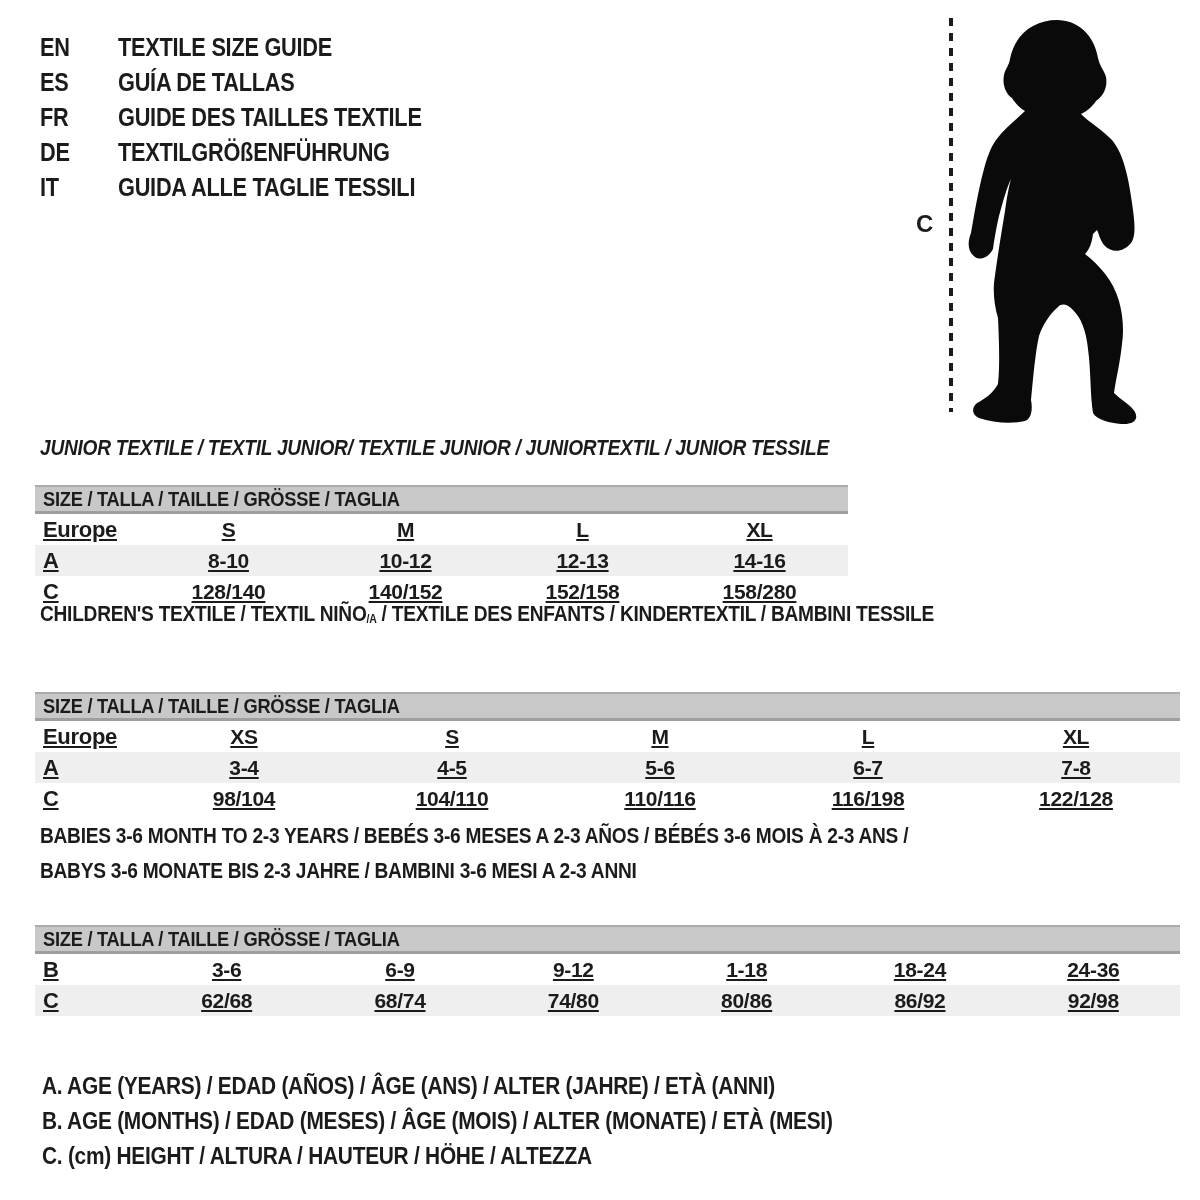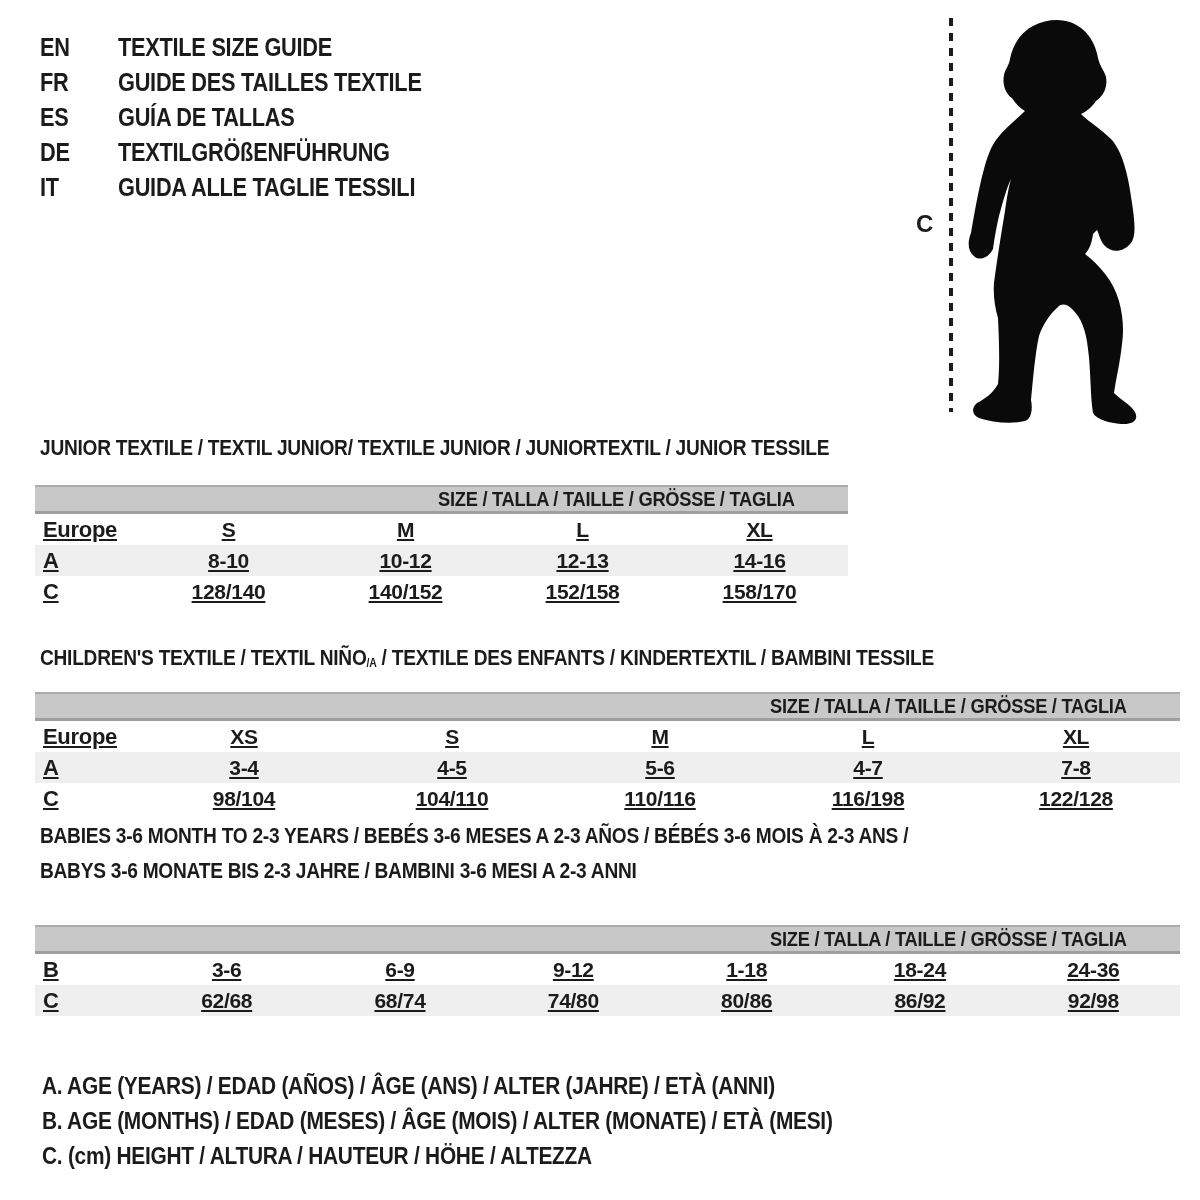--- a/index.html
+++ b/index.html
@@ -25,59 +25,59 @@
   .sec-title { font-size:22px; line-height:24px; white-space:nowrap; }
   .two-line { line-height:35px; }
   sub.subA { font-size:0.55em; vertical-align:baseline; position:relative; bottom:-2px; letter-spacing:-0.3px; }
 
   
   table.size-table { position:absolute; border-collapse:collapse; table-layout:fixed; }
   table.size-table th.bar {
     background:#c8c8c8;
     border-top:2px solid #ababab;
     border-bottom:3px solid #9f9f9f;
-    height:23px; text-align:right; padding:0 0 0 8px;
+    height:23px; text-align:left; padding:0 0 0 8px;
     font-size:21px; font-weight:bold;margin-top:36px;
   }
   table.size-table td {
     height:31px; padding:0; text-align:center;
     font-size:21px; letter-spacing:-0.3px;text-decoration:underline;
   }
   table.size-table td.lbl { text-align:left; padding-left:8px; font-size:22px; }
   table.size-table tr.stripe td { background:#efefef; }
   .w-junior { left:35px; width:813px; }
   .w-wide   { left:35px; width:1145px; }
   .t-junior   { top:485px; }
   .t-children { top:692px; }
   .t-babies   { top:925px; }
   col.lblcol { width:105px; }
 
   
-  .p-junior-title   { left:40px; top:436px; }
-  .p-children-title { left:40px; top:602px;margin-top:44px; }
+  .p-junior-title   { left:40px; top:436px;font-style:italic; }
+  .p-children-title { left:40px; top:602px; }
   .p-babies-title   { left:40px; top:818px; }
 
   
   .legend { left:42px; top:1068px; font-size:24px; line-height:35px; }
 </style>
 </head>
 <body>
 
 <div class="abs lang-list">
   <div class="lang-row">
     <span class="lang-code sx">EN</span>
     <span class="sx">TEXTILE SIZE GUIDE</span>
   </div>
   <div class="lang-row">
+    <span class="lang-code sx">ES</span>
+    <span class="sx">GUÍA DE TALLAS</span>
+  </div>
+  <div class="lang-row">
     <span class="lang-code sx">FR</span>
     <span class="sx">GUIDE DES TAILLES TEXTILE</span>
-  </div>
-  <div class="lang-row">
-    <span class="lang-code sx">ES</span>
-    <span class="sx">GUÍA DE TALLAS</span>
   </div>
   <div class="lang-row">
     <span class="lang-code sx">DE</span>
     <span class="sx">TEXTILGRÖßENFÜHRUNG</span>
   </div>
   <div class="lang-row">
     <span class="lang-code sx">IT</span>
     <span class="sx">GUIDA ALLE TAGLIE TESSILI</span>
   </div>
 </div>
@@ -164,21 +164,21 @@
       <td>8-10</td>
       <td>10-12</td>
       <td>12-13</td>
       <td>14-16</td>
     </tr>
     <tr>
       <td class="lbl">C</td>
       <td>128/140</td>
       <td>140/152</td>
       <td>152/158</td>
-      <td>158/170</td>
+      <td>158/280</td>
     </tr>
   </tbody>
 </table>
 
 <div class="abs sec-title p-children-title">
   <span class="sx"><span>CHILDREN'S TEXTILE / TEXTIL NIÑO</span><sub class="subA">/A</sub><span> / TEXTILE DES ENFANTS / KINDERTEXTIL / BAMBINI TESSILE</span></span>
 </div>
 <table class="size-table w-wide t-children">
   <colgroup>
       <col class="lblcol">
@@ -202,21 +202,21 @@
       <td>S</td>
       <td>M</td>
       <td>L</td>
       <td>XL</td>
     </tr>
     <tr class="stripe">
       <td class="lbl">A</td>
       <td>3-4</td>
       <td>4-5</td>
       <td>5-6</td>
-      <td>4-7</td>
+      <td>6-7</td>
       <td>7-8</td>
     </tr>
     <tr>
       <td class="lbl">C</td>
       <td>98/104</td>
       <td>104/110</td>
       <td>110/116</td>
       <td>116/198</td>
       <td>122/128</td>
     </tr>

